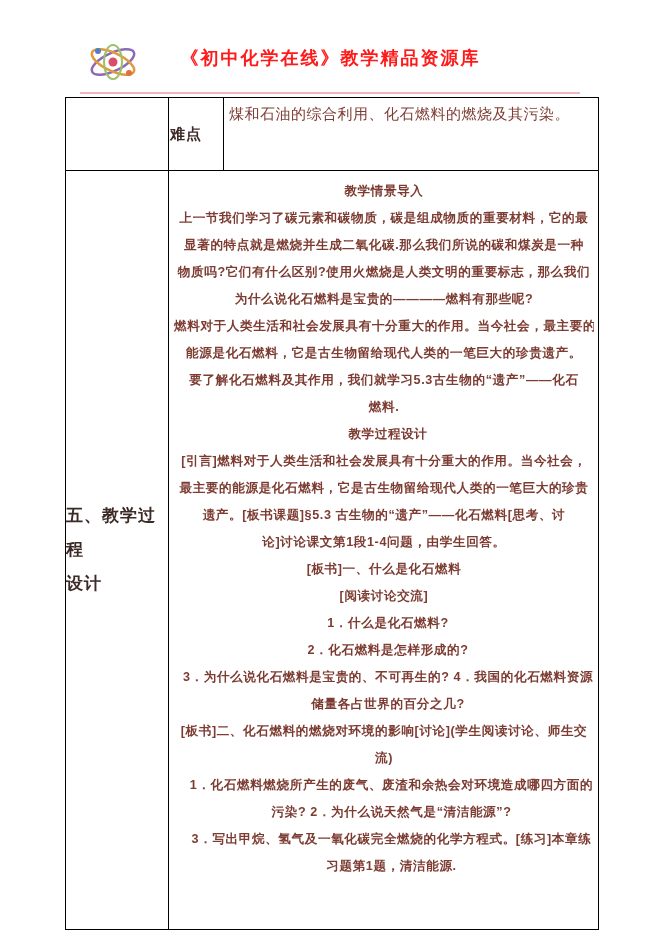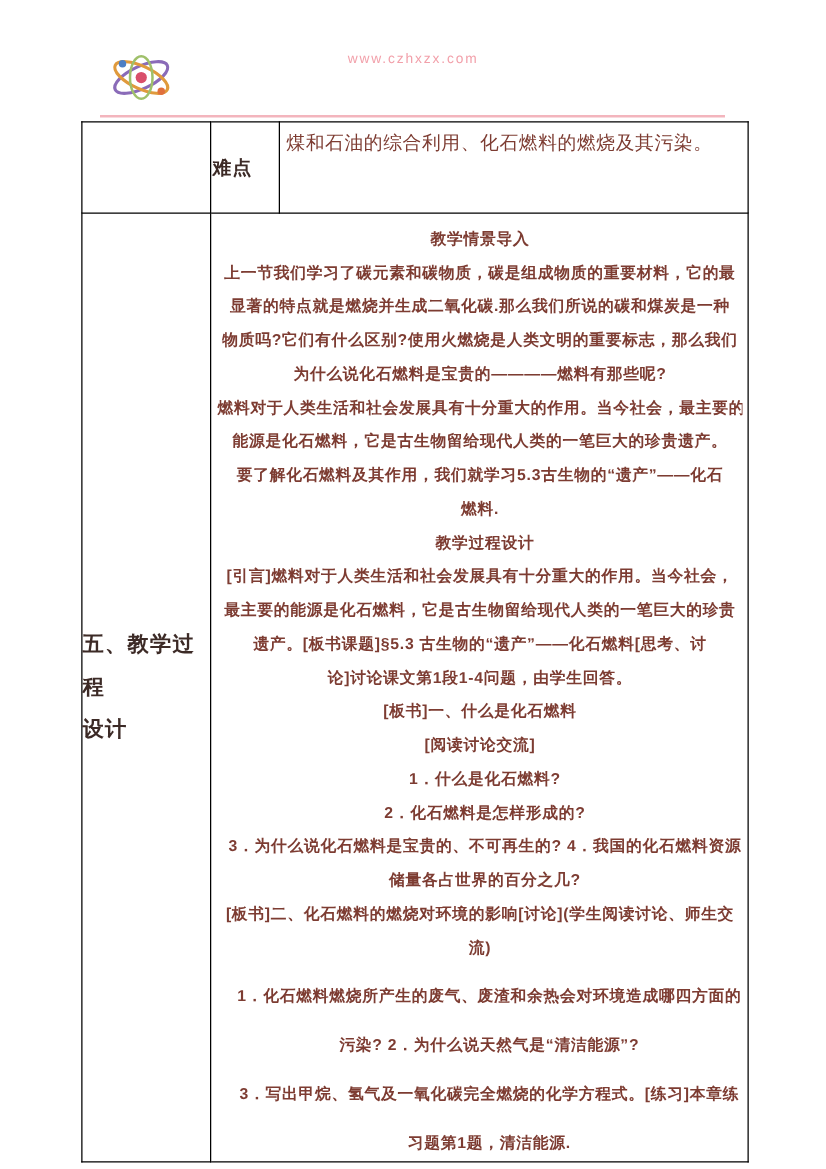--- a/index.html
+++ b/index.html
@@ -93,39 +93,39 @@
     font-size:12.6px;
     line-height:27px;
     font-weight:600;
     color:var(--body-text);
     letter-spacing:0.6px;
     white-space:nowrap;
     overflow:hidden;
   }
   .ind0{padding-left:1px;}
   .ind1{padding-left:9px;}
-  .ind2{padding-left:16px;margin-top:12px;}
+  .ind2{padding-left:16px;}
 </style>
 </head>
 <body>
 
 <div class="page">
 
   <div class="header">
     <span class="logo">
       <svg width="58" height="48" viewBox="0 0 58 48">
         <ellipse cx="29" cy="24" rx="23" ry="9" fill="none" stroke="#8a6bb8" stroke-width="2.5" transform="rotate(-25 29 24)"></ellipse>
         <ellipse cx="29" cy="24" rx="23" ry="9" fill="none" stroke="#e09a3c" stroke-width="2.5" transform="rotate(25 29 24)"></ellipse>
         <ellipse cx="29" cy="24" rx="9" ry="17" fill="none" stroke="#9fc06a" stroke-width="2"></ellipse>
         <circle cx="29" cy="24" r="4.5" fill="#d94f6b"></circle>
         <circle cx="14" cy="13" r="3" fill="#4d7fc4"></circle>
         <circle cx="45" cy="35" r="3" fill="#e0703c"></circle>
       </svg>
     </span>
-    <div class="url">www.czhxzx.com</div>
+    <div class="title">《初中化学在线》教学精品资源库</div>
   </div>
   <div class="divider"></div>
 
   <table class="doc-table">
     <colgroup>
       <col class="col1">
         <col class="col2">
         <col class="col3">
     </colgroup>
     <tbody>

